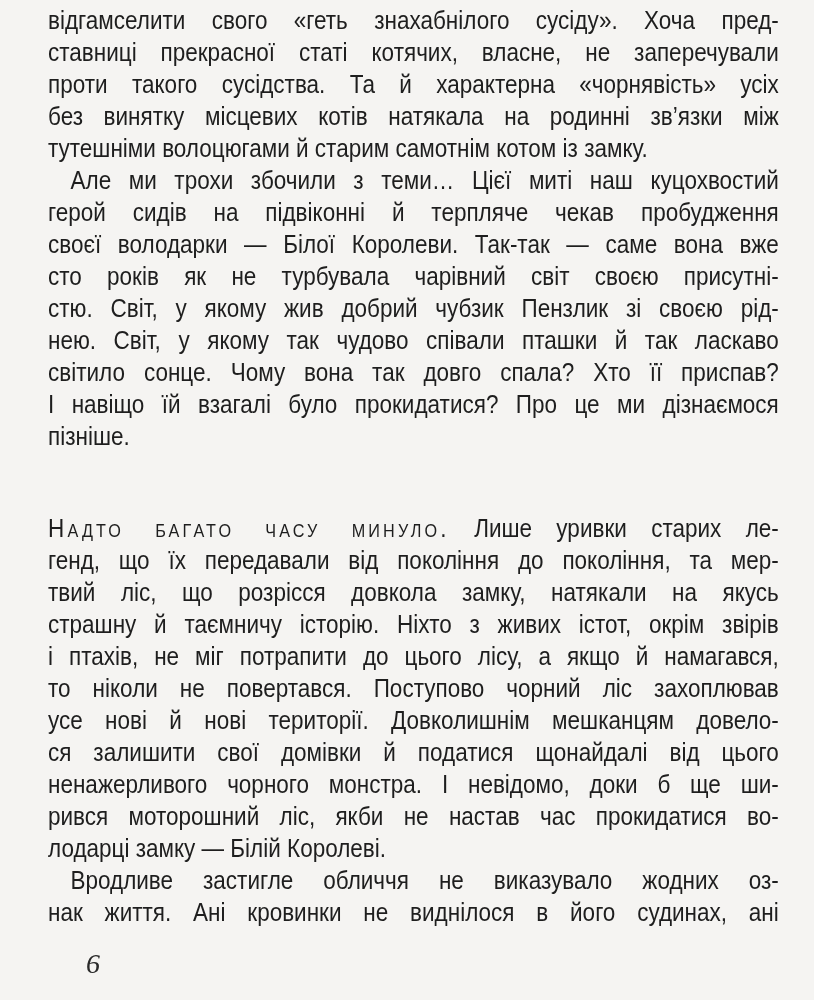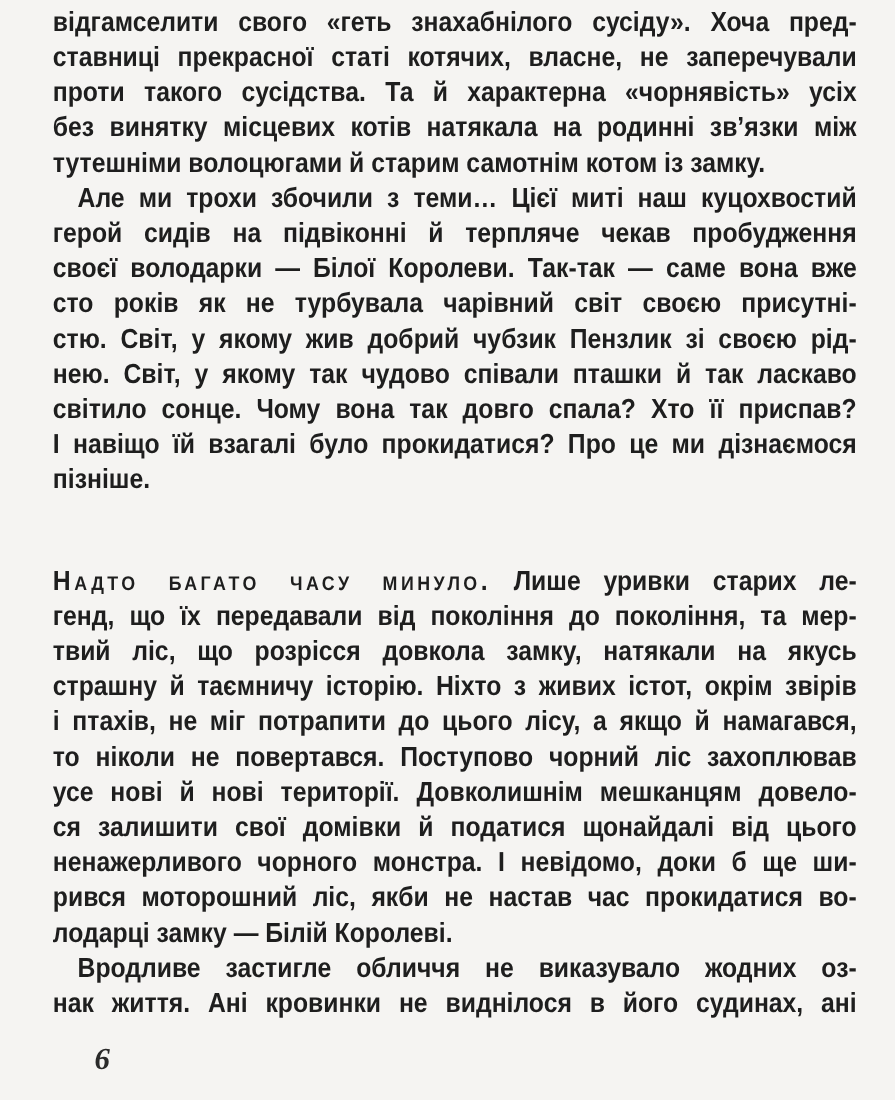--- a/index.html
+++ b/index.html
@@ -13,21 +13,20 @@
     overflow: hidden;
   }
   .page {
     position: relative;
     width: 814px;
     height: 1000px;
     background: #f5f4f2;
     font-family: "Liberation Sans", sans-serif;
     color: #1e1e1e;
     overflow: hidden;
-    font-weight: bold;
   }
   .text-block {
     position: absolute;
     left: 48px;
     top: 4px;
     width: 812px;
     transform: scaleX(0.9);      
     transform-origin: 0 0;
     font-size: 25px;
     line-height: 32px;

